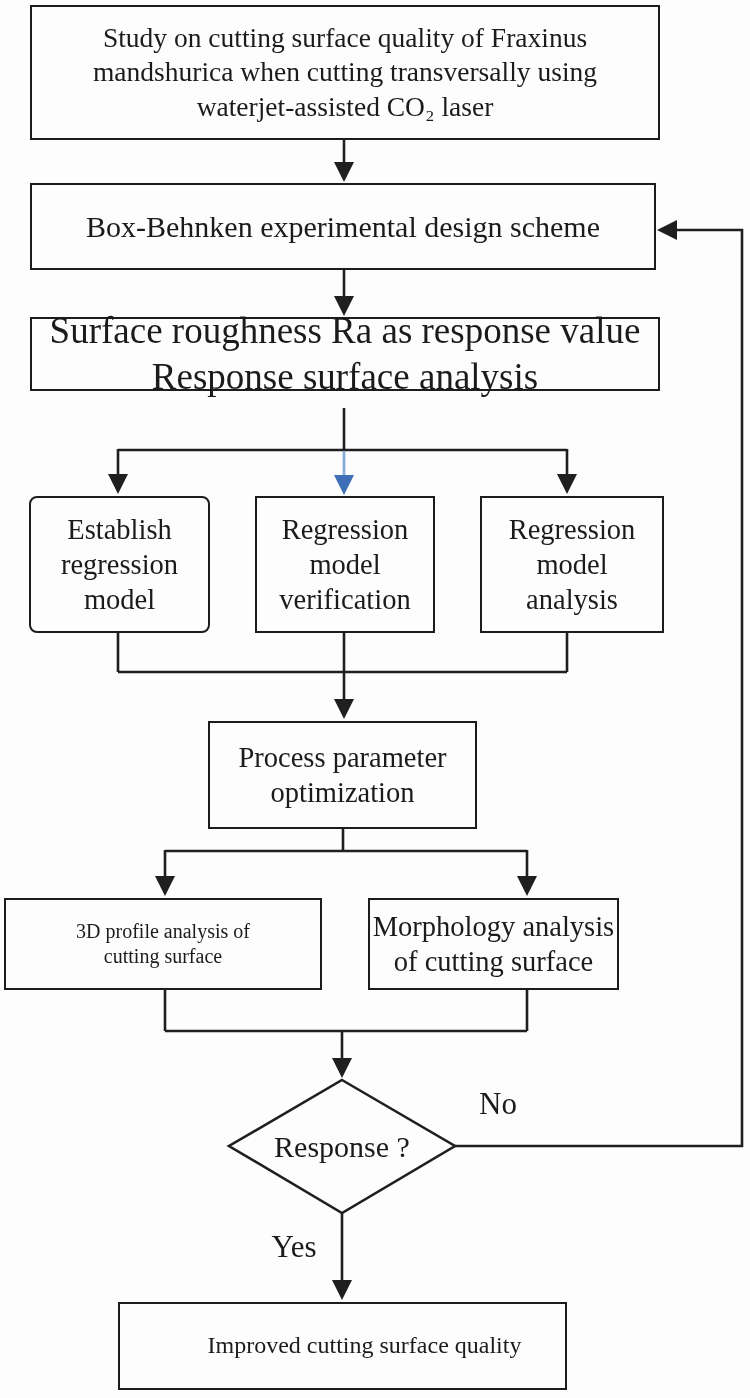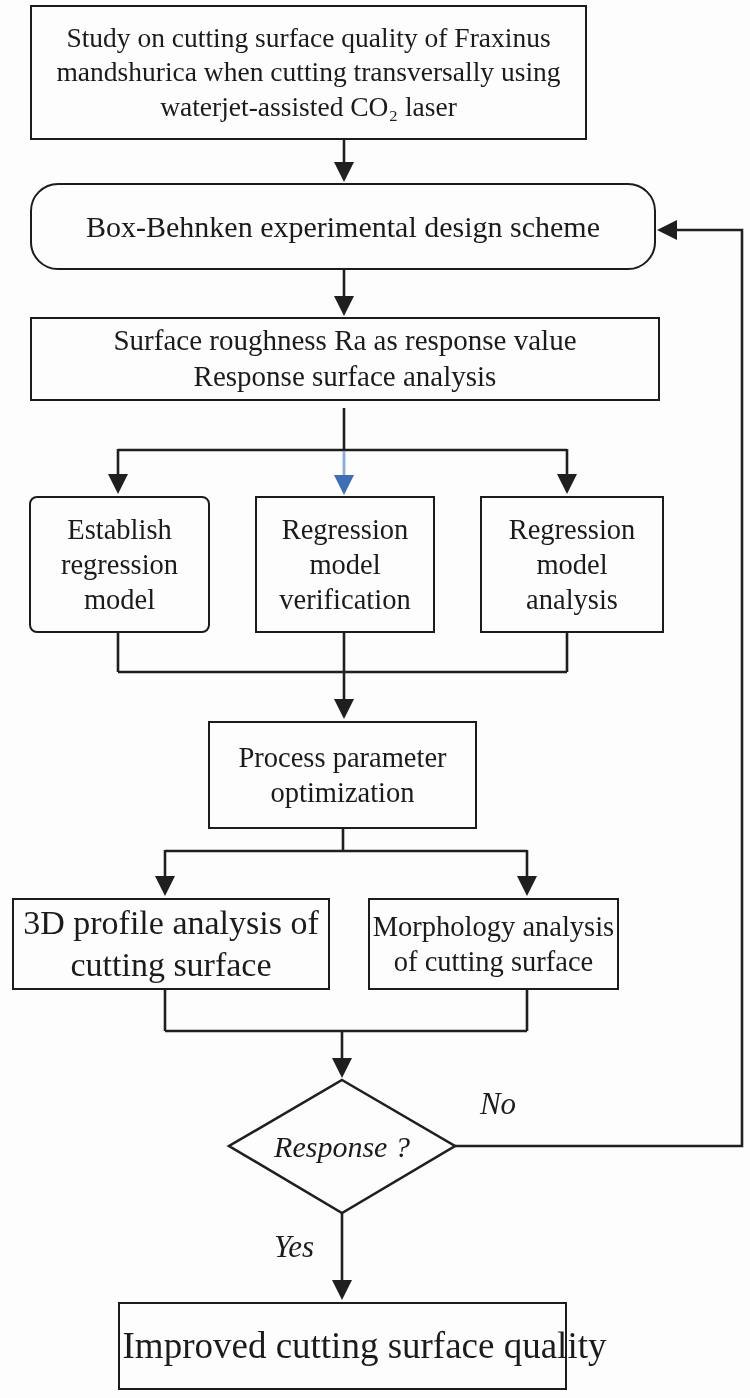--- a/index.html
+++ b/index.html
@@ -4,32 +4,32 @@
 <style>
   html,body{margin:0;padding:0;background:#fdfdfd;}
   #figure{position:relative;width:750px;height:1398px;background:#fdfdfd;overflow:hidden;
           font-family:"Liberation Serif", serif;color:#1b1b1b;}
   #wires{position:absolute;left:0;top:0;width:750px;height:1398px;}
   .node{position:absolute;box-sizing:border-box;border:2.5px solid #1c1c1c;background:#fdfdfd;
         display:flex;flex-direction:column;align-items:center;justify-content:center;
         text-align:center;font-size:28px;line-height:1.24;}
   .node .ln{white-space:nowrap;}
   .plain{position:absolute;box-sizing:border-box;display:flex;align-items:center;justify-content:center;
-         text-align:right;background:transparent;border:none;font-style:italic;}
+         text-align:right;background:transparent;border:none;}
   
-  #box-study        {left:30px;  top:5px;    width:557px; height:135px; font-size:27.5px;}
-  #box-bbd          {left:30px;  top:183px;  width:626px; height:87px;  font-size:30px;border-radius:28px;}
-  #box-rsa          {left:30px;  top:317px;  width:630px; height:84px;  font-size:29px;}
+  #box-study        {left:30px;  top:5px;    width:630px; height:135px; font-size:27.5px;}
+  #box-bbd          {left:30px;  top:183px;  width:626px; height:87px;  font-size:30px;}
+  #box-rsa          {left:30px;  top:317px;  width:630px; height:74px;  font-size:37px;}
   #box-establish    {left:29px;  top:496px;  width:181px; height:137px; font-size:28.5px;border-radius:8px;}
   #box-verification {left:255px; top:496px;  width:180px; height:137px; font-size:28.5px;}
   #box-diagnosis    {left:480px; top:496px;  width:184px; height:137px; font-size:28.5px;}
   #box-optimization {left:208px; top:721px;  width:269px; height:108px;  font-size:28.5px;}
-  #box-profile3d    {left:12px;   top:898px;  width:318px; height:92px;  font-size:34px;}
+  #box-profile3d    {left:4px;   top:898px;  width:318px; height:92px;  font-size:20px;}
   #box-morphology   {left:368px; top:898px;  width:251px; height:92px;  font-size:28.5px;}
-  #box-improved     {left:118px; top:1302px; width:449px; height:88px;  font-size:37px;padding-left:44px;}
+  #box-improved     {left:118px; top:1302px; width:449px; height:88px;  font-size:24px;padding-left:44px;}
   #decision-label   {left:229px; top:1080px; width:226px; height:133px; font-size:30px;}
   #label-no         {left:462px; top:1083px; width:72px;  height:42px;  font-size:31px;}
   #label-yes        {left:252px; top:1225px; width:84px;  height:44px;  font-size:31px;}
   .wire{stroke:#1f1f1f;stroke-width:2.6;fill:none;}
   .head{fill:#1f1f1f;stroke:none;}
   .wire-blue{stroke:#8aabd8;stroke-width:2.8;fill:none;}
   .head-blue{fill:#3e6eb6;stroke:none;}
   .diamond{fill:#fdfdfd;stroke:#1f1f1f;stroke-width:2.6;}
 </style>
 </head>

